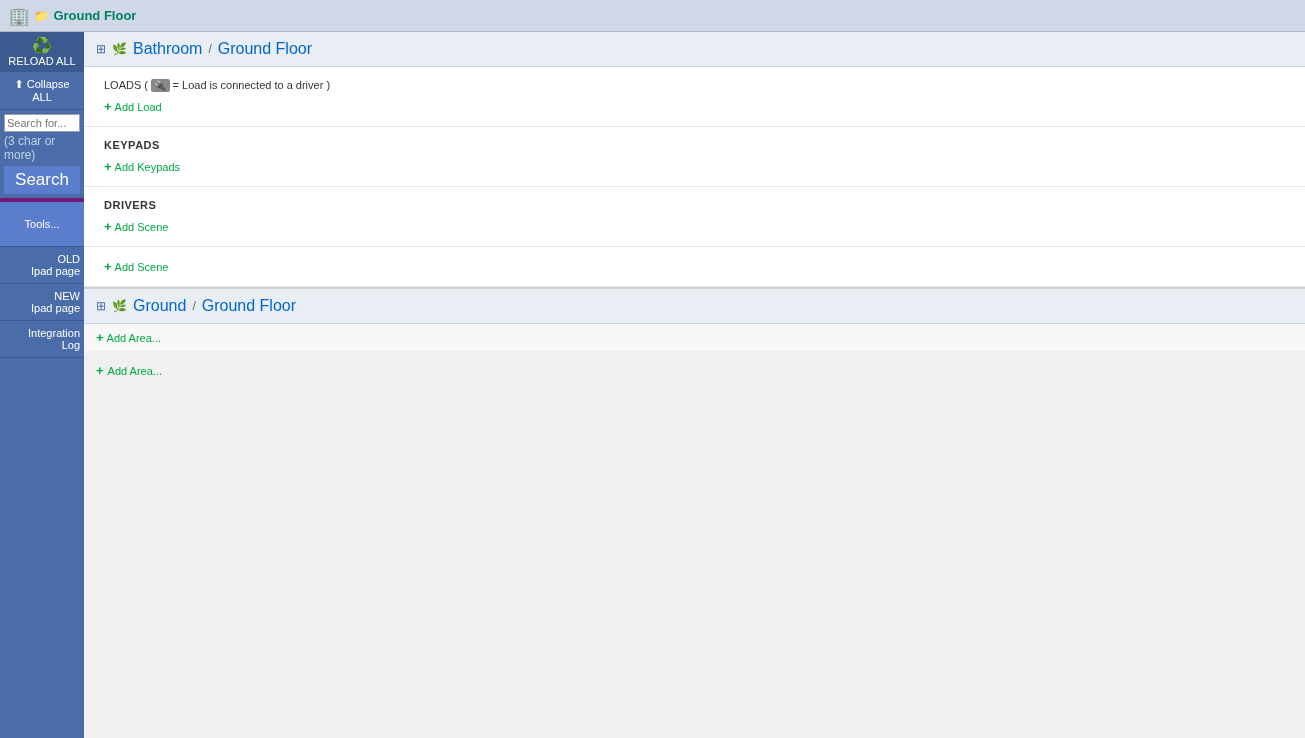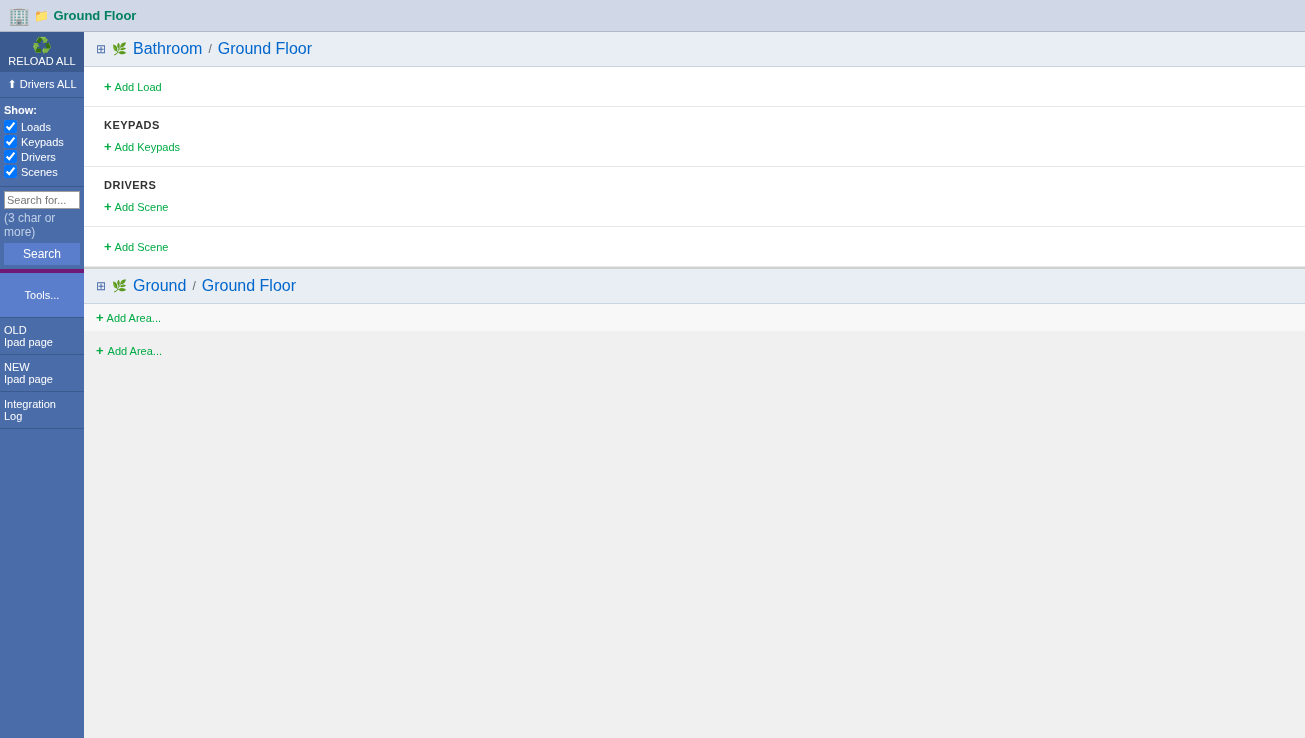--- a/index.html
+++ b/index.html
@@ -77,21 +77,21 @@
       font-size: 12px;
       margin-top: 2px;
     }
     .search-btn {
       background: #5a7dcc;
       color: white;
       border: none;
       width: 100%;
       padding: 4px;
       cursor: pointer;
-      font-size: 12px;
+      font-size: 17px;
       margin-top: 4px;
     }
 
     .tools-btn {
       background: #5a7dcc;
       color: white;
       border: none;
       width: 100%;
       padding: 16px 4px;
       cursor: pointer;
@@ -101,21 +101,21 @@
 
     .ipad-btn {
       background: #4a6daa;
       color: white;
       border: none;
       border-bottom: 1px solid #3a5a90;
       width: 100%;
       padding: 6px 4px;
       cursor: pointer;
       font-size: 11px;
-      text-align: left;
+      text-align: right;
     }
 
     
     #content {
       flex: 1;
       background: #f0f0f0;
       overflow-y: auto;
     }
 
     
@@ -211,42 +211,23 @@
 <div id="main-layout">
 
   <div id="sidebar">
     <button class="sidebar-btn reload-btn">
       <span style="font-size:16px;">♻️</span>
       <span>RELOAD ALL</span>
     </button>
 
     <button class="sidebar-btn">
       <span>⬆</span>
-      <span>Drivers ALL</span>
-    </button>
-
-    <div class="show-section">
-      <div class="show-label">Show:</div>
-      <label class="checkbox-item">
-        <input type="checkbox" checked="" style="">
-        <span>Loads</span>
-      </label>
-      <label class="checkbox-item">
-        <input type="checkbox" checked="" style="">
-        <span>Keypads</span>
-      </label>
-      <label class="checkbox-item">
-        <input type="checkbox" checked="" style="">
-        <span>Drivers</span>
-      </label>
-      <label class="checkbox-item">
-        <input type="checkbox" checked="" style="">
-        <span>Scenes</span>
-      </label>
-    </div>
+      <span>Collapse ALL</span>
+    </button>
+
 
     <div class="search-section">
       <input type="text" class="" placeholder="Search for..." style="">
       <div class="search-hint">(3 char or more)</div>
       <button class="search-btn">Search</button>
     </div>
 
     <button class="tools-btn">Tools...</button>
 
     <button class="ipad-btn">
@@ -272,20 +253,27 @@
         <span style="color:#4a6daa;">⊞</span>
         <span style="color:#4a6daa;">🌿</span>
         <a href="#" class="room-link">Bathroom</a>
         <span class="room-separator">/</span>
         <a href="#" class="room-link">Ground Floor</a>
       </div>
 
       <div class="room-content">
 
         <div class="section-block">
+          <div class="loads-description">
+            <span>LOADS</span>
+            <span> ( </span>
+            <span style="background:#888; color:white; padding:1px 3px; font-size:10px; border-radius:2px;">🔌</span>
+            <span>= Load is connected to a driver</span>
+            <span> )</span>
+          </div>
           <a href="#" class="add-link">
             <span class="plus-icon">+</span>
             <span>Add Load</span>
           </a>
         </div>
 
         <div class="section-block">
           <div class="section-title">KEYPADS</div>
           <a href="#" class="add-link">
             <span class="plus-icon">+</span>

